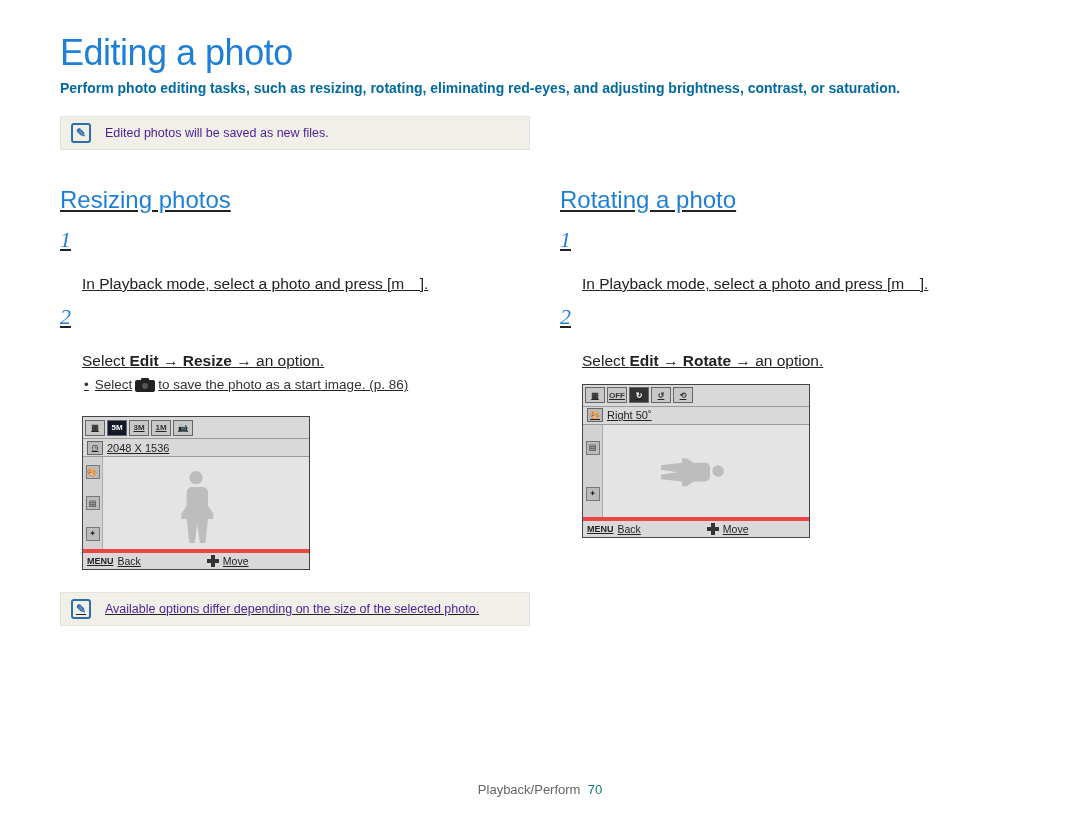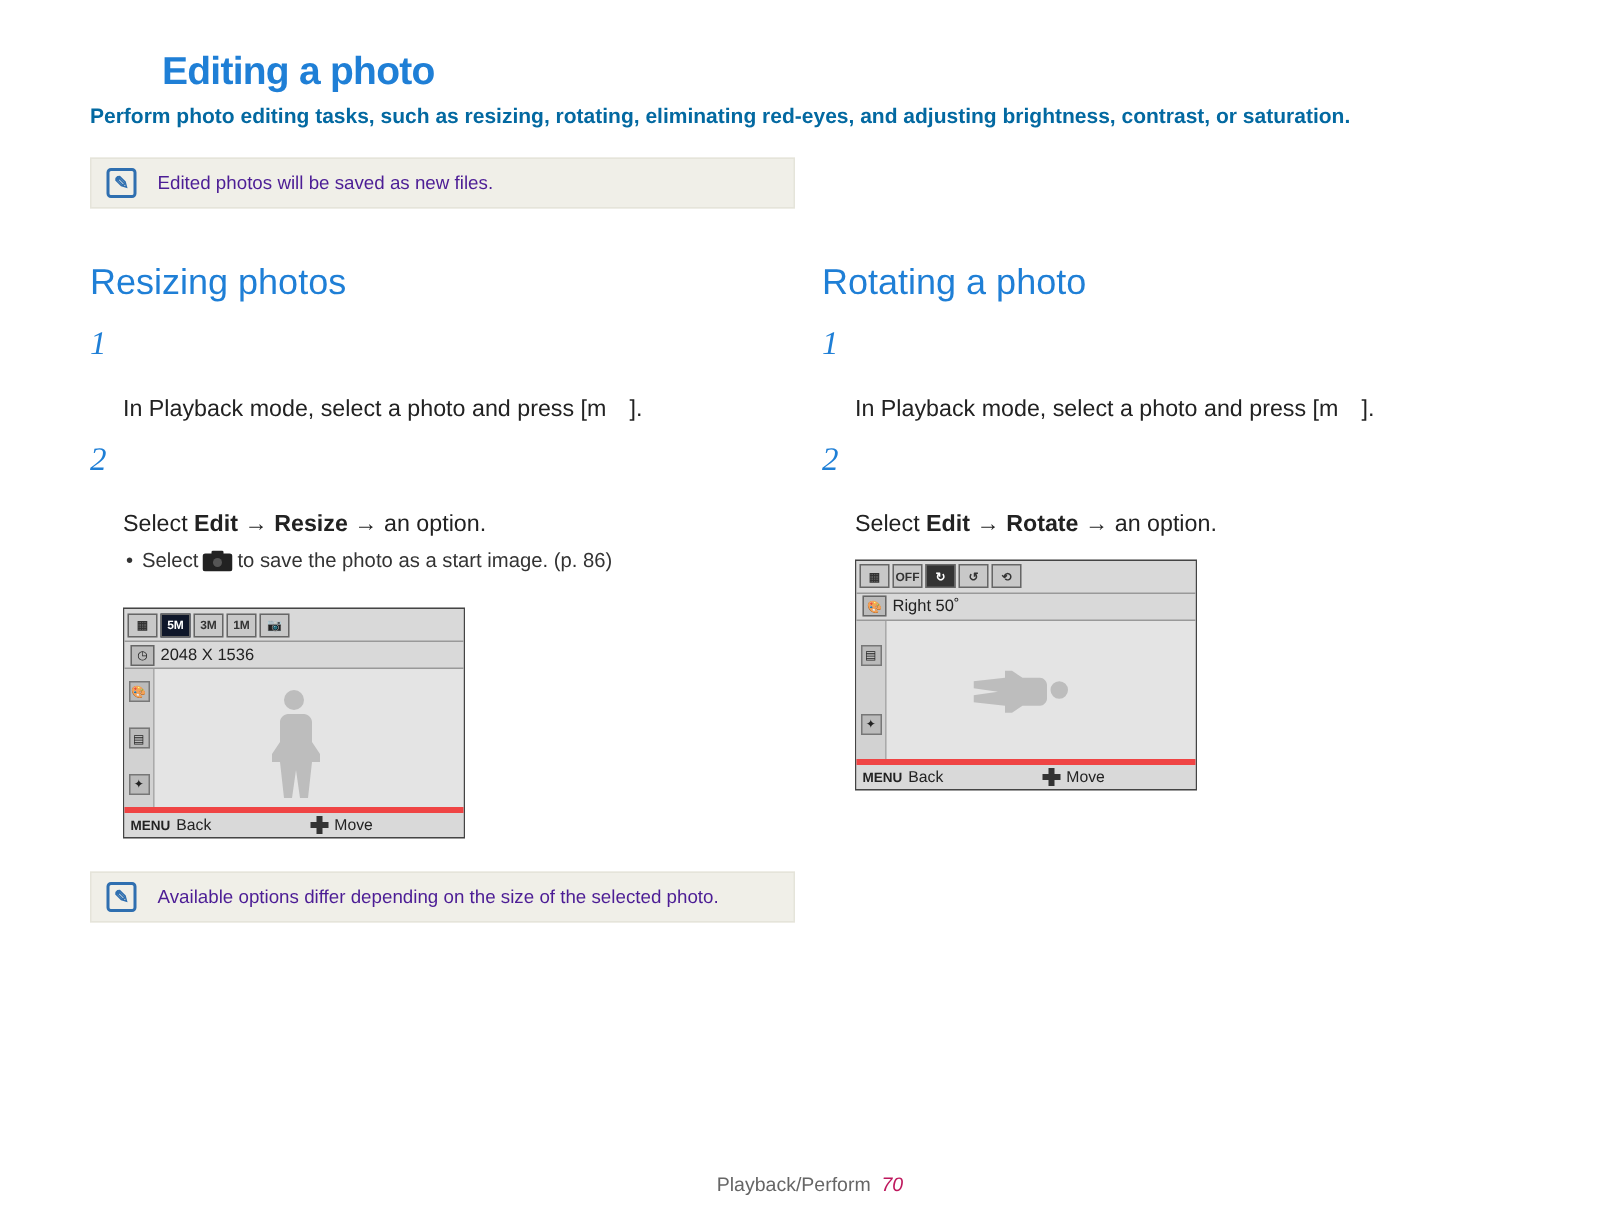--- a/index.html
+++ b/index.html
@@ -9,25 +9,24 @@
     height: 815px;
     background: #fff;
     color: #222;
     position: relative;
   }
   .page {
     padding: 32px 60px 0 60px;
   }
   h1.title {
     color: #1f7fd6;
-    font-size: 26px;
-    font-weight: 700;
+    font-size: 36px;
+    font-weight: 400;
     letter-spacing: -0.5px;
     margin-bottom: 6px;
-    margin-left: 48px;
   }
   p.intro {
     font-size: 14px;
     color: #0369a1;
     margin-bottom: 20px;
     font-weight: bold;
   }
   .note-box {
     display: flex;
     align-items: center;
@@ -50,21 +49,22 @@
     justify-content: center;
     margin-right: 14px;
     flex-shrink: 0;
   }
   .note-text {
     font-size: 12.5px;
     color: #4c1d95;
   }
   .columns {
     display: flex;
-    gap: 28px;
+    gap: 40px;
+    text-decoration: underline;
   }
   .col { width: 460px; }
   h2.subhead {
     color: #1f7fd6;
     font-size: 24px;
     font-weight: 400;
     margin-bottom: 14px;
   }
   ol.steps { list-style: none; }
   ol.steps li { display: flex; margin-bottom: 10px; }
@@ -183,21 +183,21 @@
   .thumb-bottom .dpad::after{left:0;top:4px;width:12px;height:4px;}
   .note-box.wide { margin-top: 22px; width: 470px; }
   .footer {
     position: absolute;
     bottom: 18px;
     left: 0; right: 0;
     text-align: center;
     font-size: 13px;
     color: #666;
   }
-  .footer .pnum{color:#be185d;font-style:italic;}
+  .footer .pnum{color:#0f766e;}
 </style>
 </head>
 <body>
 
 <div class="page">
   <h1 class="title">Editing a photo</h1>
   <p class="intro">Perform photo editing tasks, such as resizing, rotating, eliminating red-eyes, and adjusting brightness, contrast, or saturation.</p>
 
   <div class="note-box">
     <div class="note-icon">✎</div>

